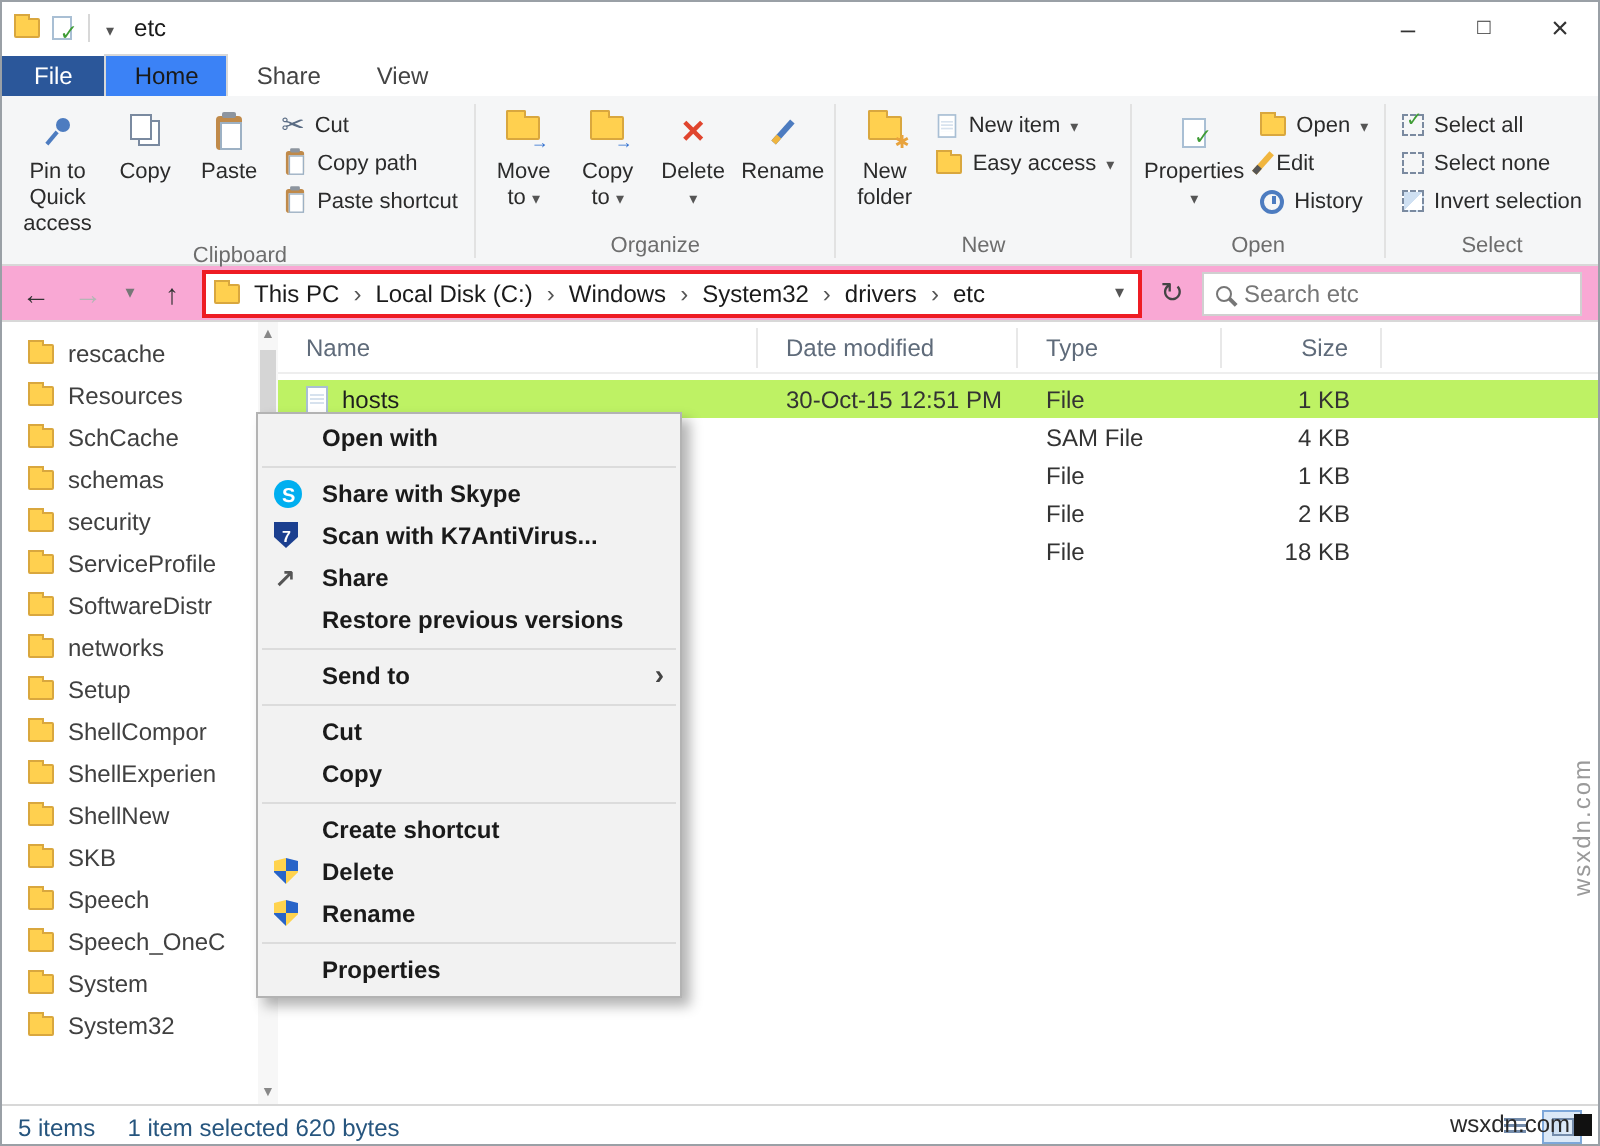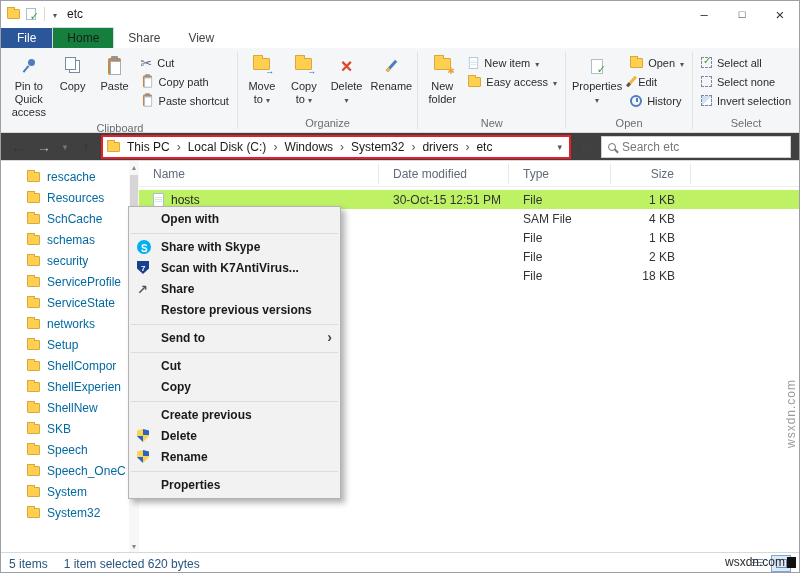--- a/index.html
+++ b/index.html
@@ -15,21 +15,21 @@
   .win-controls { margin-left: auto; display: flex; height: 26px; }
   .wc { width: 38px; height: 26px; display: flex; align-items: center; justify-content: center; color: #333; font-size: 13px; }
   .wc-min::after { content: "–"; }
   .wc-max::after { content: "□"; font-size: 11px; }
   .wc-close::after { content: "×"; font-size: 15px; }
 
   
   .tabrow { height: 21px; display: flex; background: #fff; align-items: flex-end; }
   .tab { padding: 3px 14px; font-size: 12px; color: #444; }
   .tab-file { background: #2b579a; color: #fff; padding: 3px 16px; }
-  .tab-active { background: #15803d; color: #1a1a1a; border: 1px solid #d8d8d8; border-bottom: none; }
+  .tab-active { background: #3b82f6; color: #1a1a1a; border: 1px solid #d8d8d8; border-bottom: none; }
 
   
   .ribbon { height: 85px; background: #f5f6f7; border-bottom: 1px solid #d8d8d8; display: flex; padding: 1px 0 0 2px; }
   .rgroup { display: flex; flex-direction: column; }
   .rgroup-content { flex: 1; display: flex; align-items: flex-start; padding: 2px 3px 0 3px; }
   .rgroup-label { text-align: center; font-size: 11px; color: #6d6d6d; padding: 1px 4px 3px; }
   .rsep { width: 1px; background: #e2e2e2; margin: 3px 0; }
   .btn-lg { display: flex; flex-direction: column; align-items: center; padding: 3px 3px 1px; min-width: 42px; font-size: 11px; color: #2b2b2b; text-align: center; line-height: 1.2; }
   .btn-lg .ico { height: 24px; display: flex; align-items: center; justify-content: center; margin-bottom: 2px; }
   .btn-sm { display: flex; align-items: center; gap: 5px; font-size: 11px; color: #2b2b2b; padding: 2px 5px; height: 19px; white-space: nowrap; }
@@ -61,21 +61,21 @@
   .ico-props { position: relative; width: 12px; height: 15px; background: #fff; border: 1px solid #a9bfd4; display: inline-block; }
   .ico-props::after { content: "✓"; position: absolute; right: -4px; bottom: -4px; color: #3f9c35; font-size: 11px; font-weight: bold; }
   .ico-clock { position: relative; width: 12px; height: 12px; border: 2px solid #4d7cc0; border-radius: 50%; display: inline-block; }
   .ico-clock::after { content: ""; position: absolute; left: 4px; top: 1px; width: 2px; height: 4px; background: #4d7cc0; }
   .ico-sel { position: relative; width: 11px; height: 11px; border: 1px dashed #7a8aa0; display: inline-block; }
   .ico-sel-all::after { content: "✓"; position: absolute; left: 1px; top: -3px; color: #3f9c35; font-size: 10px; font-weight: bold; }
   .ico-sel-inv { background: linear-gradient(135deg, #cfe0f2 50%, #fff 50%); }
   .ico-pencil { width: 3px; height: 13px; background: #f0b53e; transform: rotate(42deg); display: inline-block; border-bottom: 4px solid #555; }
 
   
-  .addr-row { height: 28px; display: flex; align-items: center; background: #404040; border-bottom: 1px solid #d8d8d8; padding: 0 6px; gap: 4px; }
+  .addr-row { height: 28px; display: flex; align-items: center; background: #f9a8d4; border-bottom: 1px solid #d8d8d8; padding: 0 6px; gap: 4px; }
   .nav-btn { width: 22px; height: 22px; display: flex; align-items: center; justify-content: center; font-size: 14px; color: #333; }
   .nav-btn.disabled { color: #b5b5b5; }
   .nav-back::after { content: "←"; }
   .nav-fwd::after { content: "→"; }
   .nav-recent { font-size: 9px; width: 12px; }
   .nav-recent::after { content: "▾"; color: #777; }
   .nav-up::after { content: "↑"; }
   .crumb-box { flex: 1; display: flex; align-items: center; height: 24px; border: 2px solid #ee1c24; background: #fff; padding: 0 4px; gap: 2px; max-width: 470px; }
   .crumb { padding: 2px 5px; color: #1a1a1a; white-space: nowrap; }
   .crumb-sep { color: #555; font-size: 12px; }
@@ -86,21 +86,21 @@
   .refresh-btn::after { content: "↻"; }
   .searchbox { width: 190px; height: 22px; border: 1px solid #d0d0d0; display: flex; align-items: center; padding: 0 6px; gap: 6px; background: #fff; }
   .ico-mag { position: relative; width: 8px; height: 8px; border: 1.5px solid #767676; border-radius: 50%; flex: none; }
   .ico-mag::after { content: ""; position: absolute; width: 5px; height: 1.5px; background: #767676; transform: rotate(45deg); right: -4px; bottom: -2px; }
   .searchbox input { border: none; outline: none; flex: 1; font-size: 12px; font-family: inherit; color: #333; }
   .searchbox input::placeholder { color: #777; }
 
   
   .main { position: relative; display: flex; height: 391px; background: #fff; }
   .sidebar { position: relative; width: 138px; flex: none; padding-top: 5px; overflow: hidden; }
-  .side-item { display: flex; align-items: center; gap: 7px; height: 21px; padding-left: 26px; color: #0369a1; white-space: nowrap; overflow: hidden; }
+  .side-item { display: flex; align-items: center; gap: 7px; height: 21px; padding-left: 13px; color: #404040; white-space: nowrap; overflow: hidden; }
   .sb-scroll { position: absolute; right: 0; top: 0; bottom: 0; width: 10px; background: #f7f7f7; display: flex; flex-direction: column; align-items: center; }
   .sb-arr { font-size: 7px; color: #888; height: 12px; display: flex; align-items: center; }
   .sb-arr-up::after { content: "▲"; }
   .sb-arr-dn::after { content: "▼"; }
   .sb-thumb { width: 8px; height: 70px; background: #d5d5d5; margin-top: 2px; }
   .sb-track { flex: 1; }
 
   .filearea { position: relative; flex: 1; }
   .list-header { display: flex; height: 26px; align-items: center; border-bottom: 1px solid #eee; color: #5f6b7a; font-size: 12px; }
   .lh-cell { height: 20px; display: flex; align-items: center; padding-left: 14px; border-right: 1px solid #e8e8e8; }
@@ -371,21 +371,21 @@
       <div class="side-item">
           <span class="ico-folder-sm"></span>
           <span>security</span>
         </div>
       <div class="side-item">
           <span class="ico-folder-sm"></span>
           <span>ServiceProfile</span>
         </div>
       <div class="side-item">
           <span class="ico-folder-sm"></span>
-          <span>ServiceState</span>
+          <span>SoftwareDistr</span>
         </div>
       <div class="side-item">
           <span class="ico-folder-sm"></span>
           <span>networks</span>
         </div>
       <div class="side-item">
           <span class="ico-folder-sm"></span>
           <span>Setup</span>
         </div>
       <div class="side-item">
@@ -490,21 +490,21 @@
       <div class="mi"><span class="m-ico ico-skype"></span><span>Share with Skype</span></div>
       <div class="mi"><span class="m-ico ico-k7"></span><span>Scan with K7AntiVirus...</span></div>
       <div class="mi"><span class="m-ico ico-share"></span><span>Share</span></div>
       <div class="mi">Restore previous versions</div>
       <div class="msep"></div>
       <div class="mi"><span>Send to</span><span class="m-sub"></span></div>
       <div class="msep"></div>
       <div class="mi">Cut</div>
       <div class="mi">Copy</div>
       <div class="msep"></div>
-      <div class="mi">Create previous</div>
+      <div class="mi">Create shortcut</div>
       <div class="mi"><span class="m-ico ico-shield"></span><span>Delete</span></div>
       <div class="mi"><span class="m-ico ico-shield"></span><span>Rename</span></div>
       <div class="msep"></div>
       <div class="mi">Properties</div>
     </div>
 
   </div>
 
   <div class="statusbar">
     <span>5 items</span>

